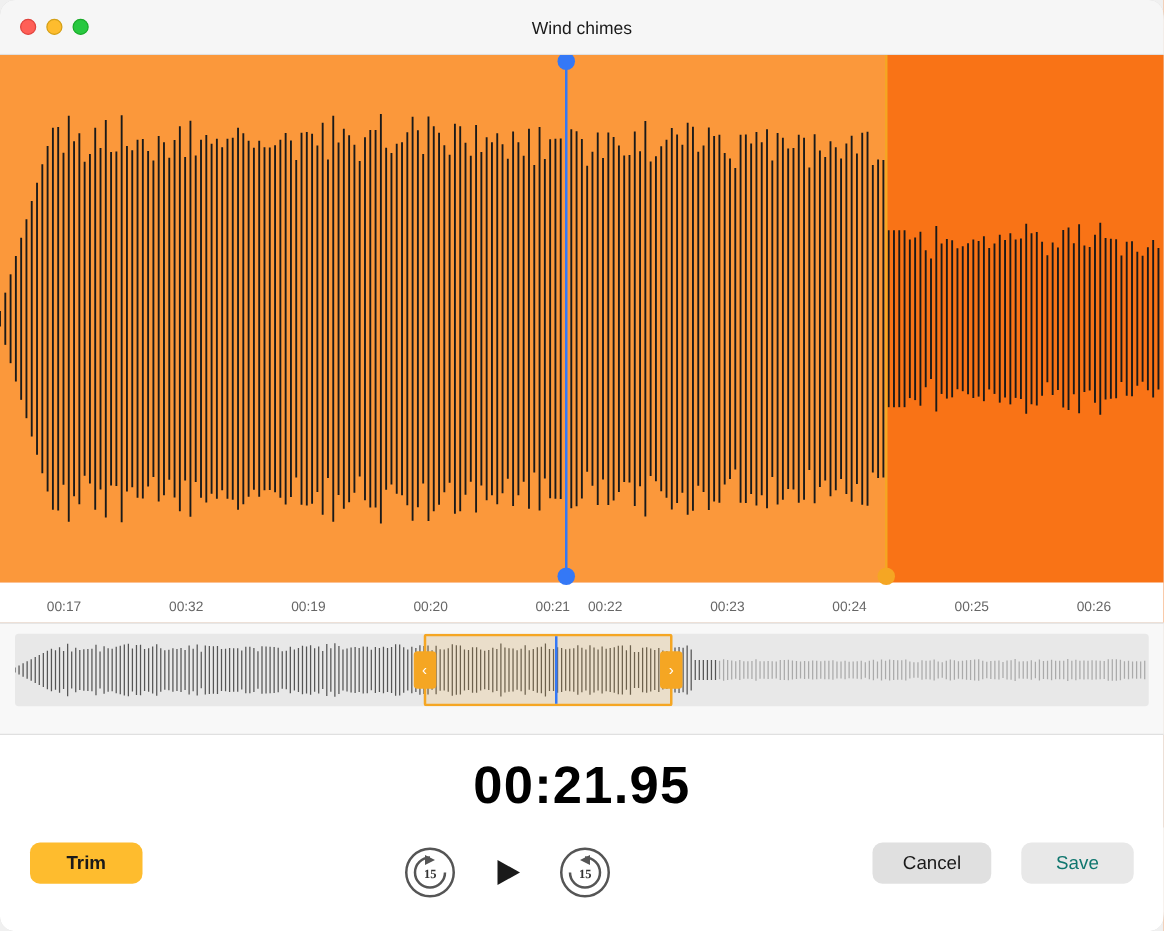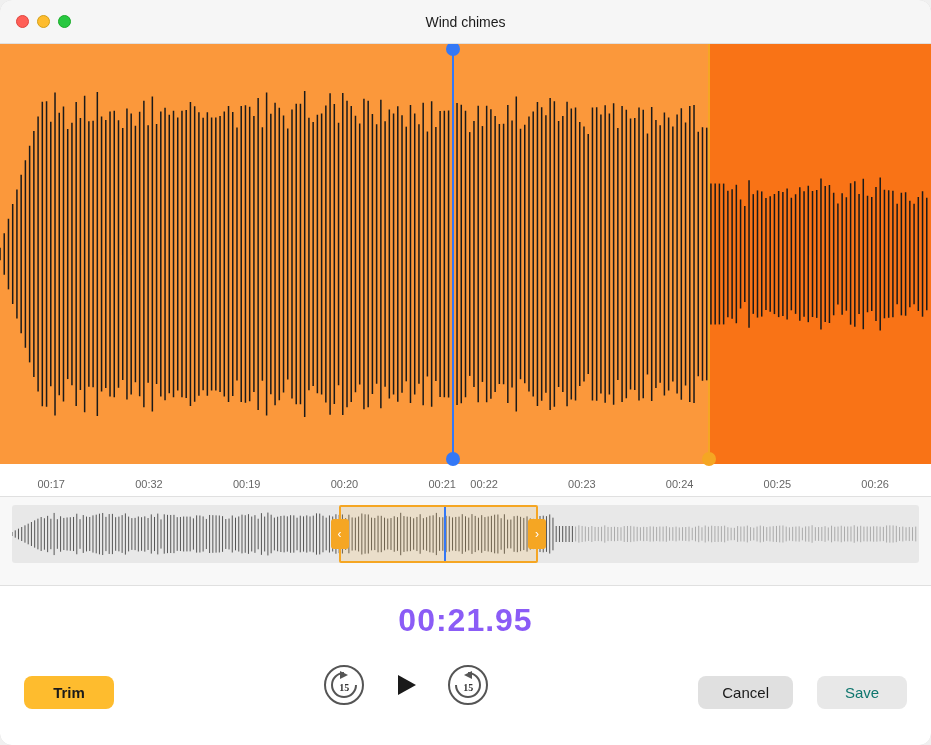--- a/index.html
+++ b/index.html
@@ -255,32 +255,32 @@
       justify-content: space-between;
       padding: 2px 12px 0;
       font-size: 11px;
       color: #666;
     }
 
     
     .timecode-display {
       text-align: center;
       padding: 16px 0 10px;
-      font-size: 32px;
+      font-size: 42px;
       font-weight: 700;
-      color: #8b5cf6;
+      color: #000000;
       letter-spacing: 1px;
     }
 
     
     .controls-bar {
       display: flex;
-      align-items: flex-end;
+      align-items: flex-start;
       justify-content: space-between;
-      padding: 12px 24px 36px;
+      padding: 12px 24px 23px;
       background: #ffffff;
     }
 
     .controls-left {
       display: flex;
       gap: 12px;
     }
 
     .controls-center {
       display: flex;

